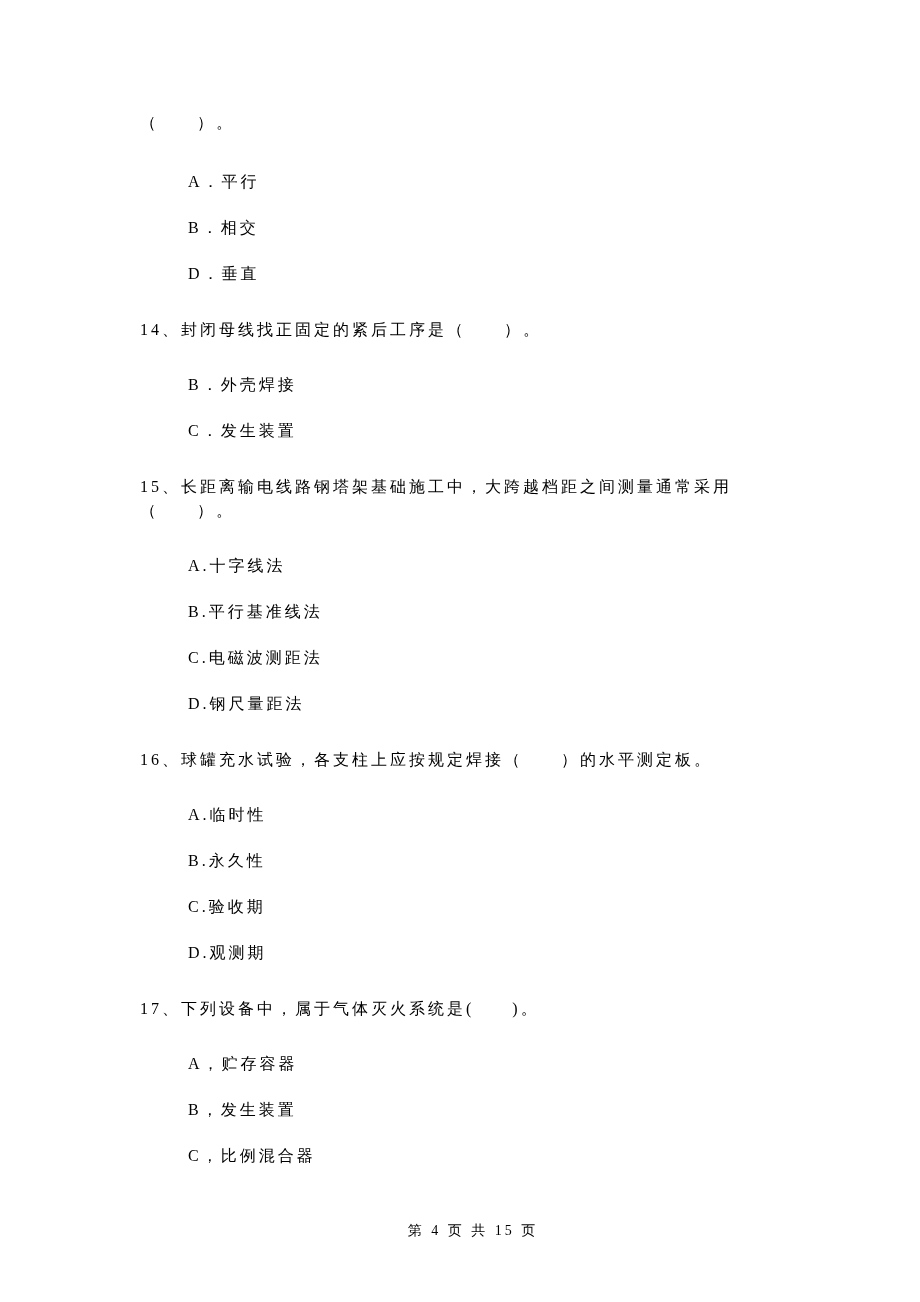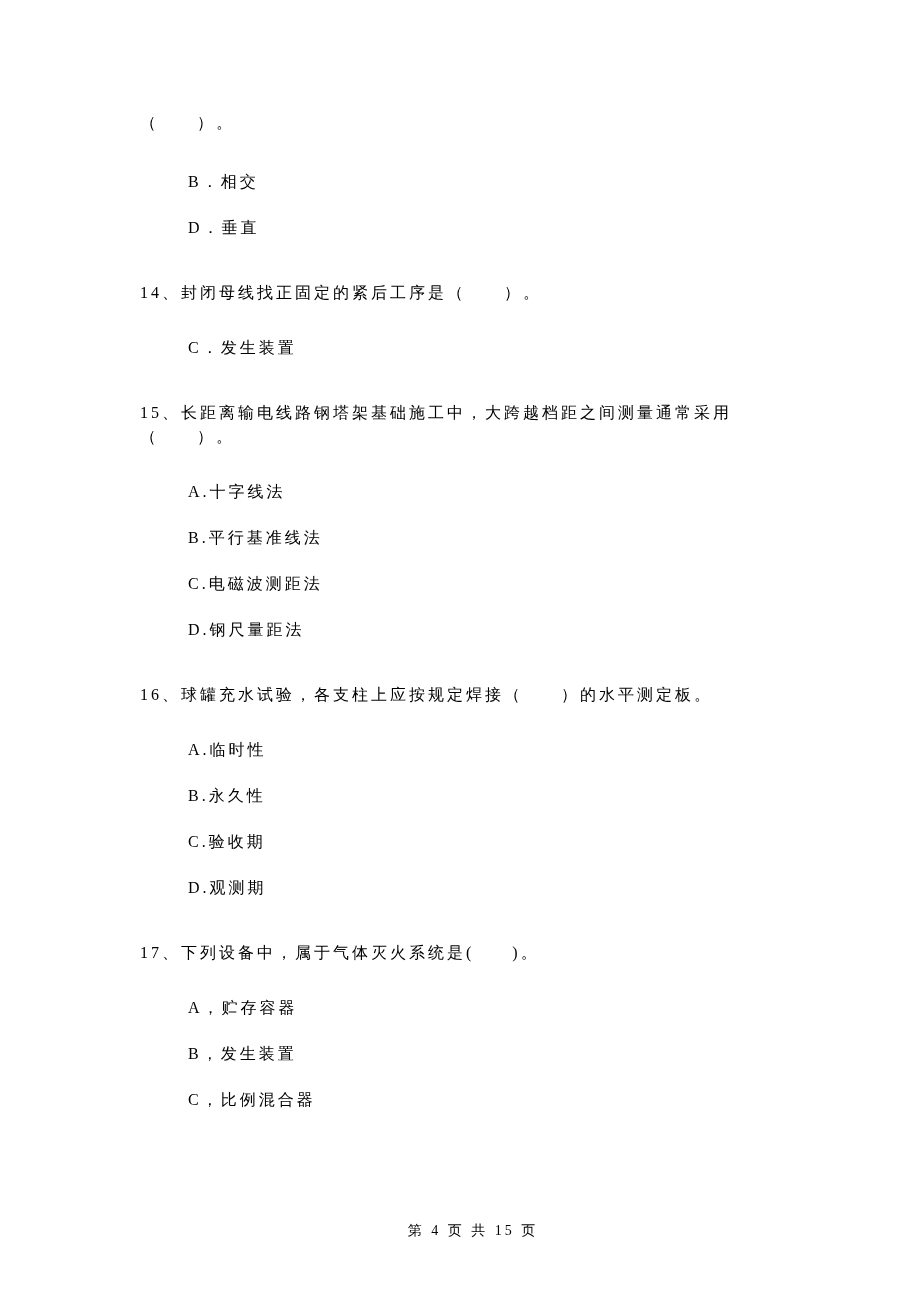--- a/index.html
+++ b/index.html
@@ -27,21 +27,21 @@
   }
   .option {
     margin-left: 48px;
     margin-bottom: 25px;
     letter-spacing: 3px;
   }
   .option:last-of-type {
     margin-bottom: 0;
   }
   .question {
-    margin-top: 42px;
+    margin-top: 33px;
     margin-bottom: 33px;
     letter-spacing: 3px;
     line-height: 1.5;
   }
   .footer {
     position: absolute;
     bottom: 62px;
     width: 920px;
     text-align: center;
     font-size: 14px;
@@ -50,24 +50,26 @@
     padding-left: 26px;
   }
 </style>
 </head>
 <body>
 
 <div class="page-content">
 
   <div class="fragment-line">（　　）。</div>
 
+  <div class="option">A．平行</div>
   <div class="option">B．相交</div>
   <div class="option">D．垂直</div>
 
   <div class="question">14、封闭母线找正固定的紧后工序是（　　）。</div>
+  <div class="option">B．外壳焊接</div>
   <div class="option">C．发生装置</div>
 
   <div class="question">15、长距离输电线路钢塔架基础施工中，大跨越档距之间测量通常采用（　　）。</div>
   <div class="option">A.十字线法</div>
   <div class="option">B.平行基准线法</div>
   <div class="option">C.电磁波测距法</div>
   <div class="option">D.钢尺量距法</div>
 
   <div class="question">16、球罐充水试验，各支柱上应按规定焊接（　　）的水平测定板。</div>
   <div class="option">A.临时性</div>

